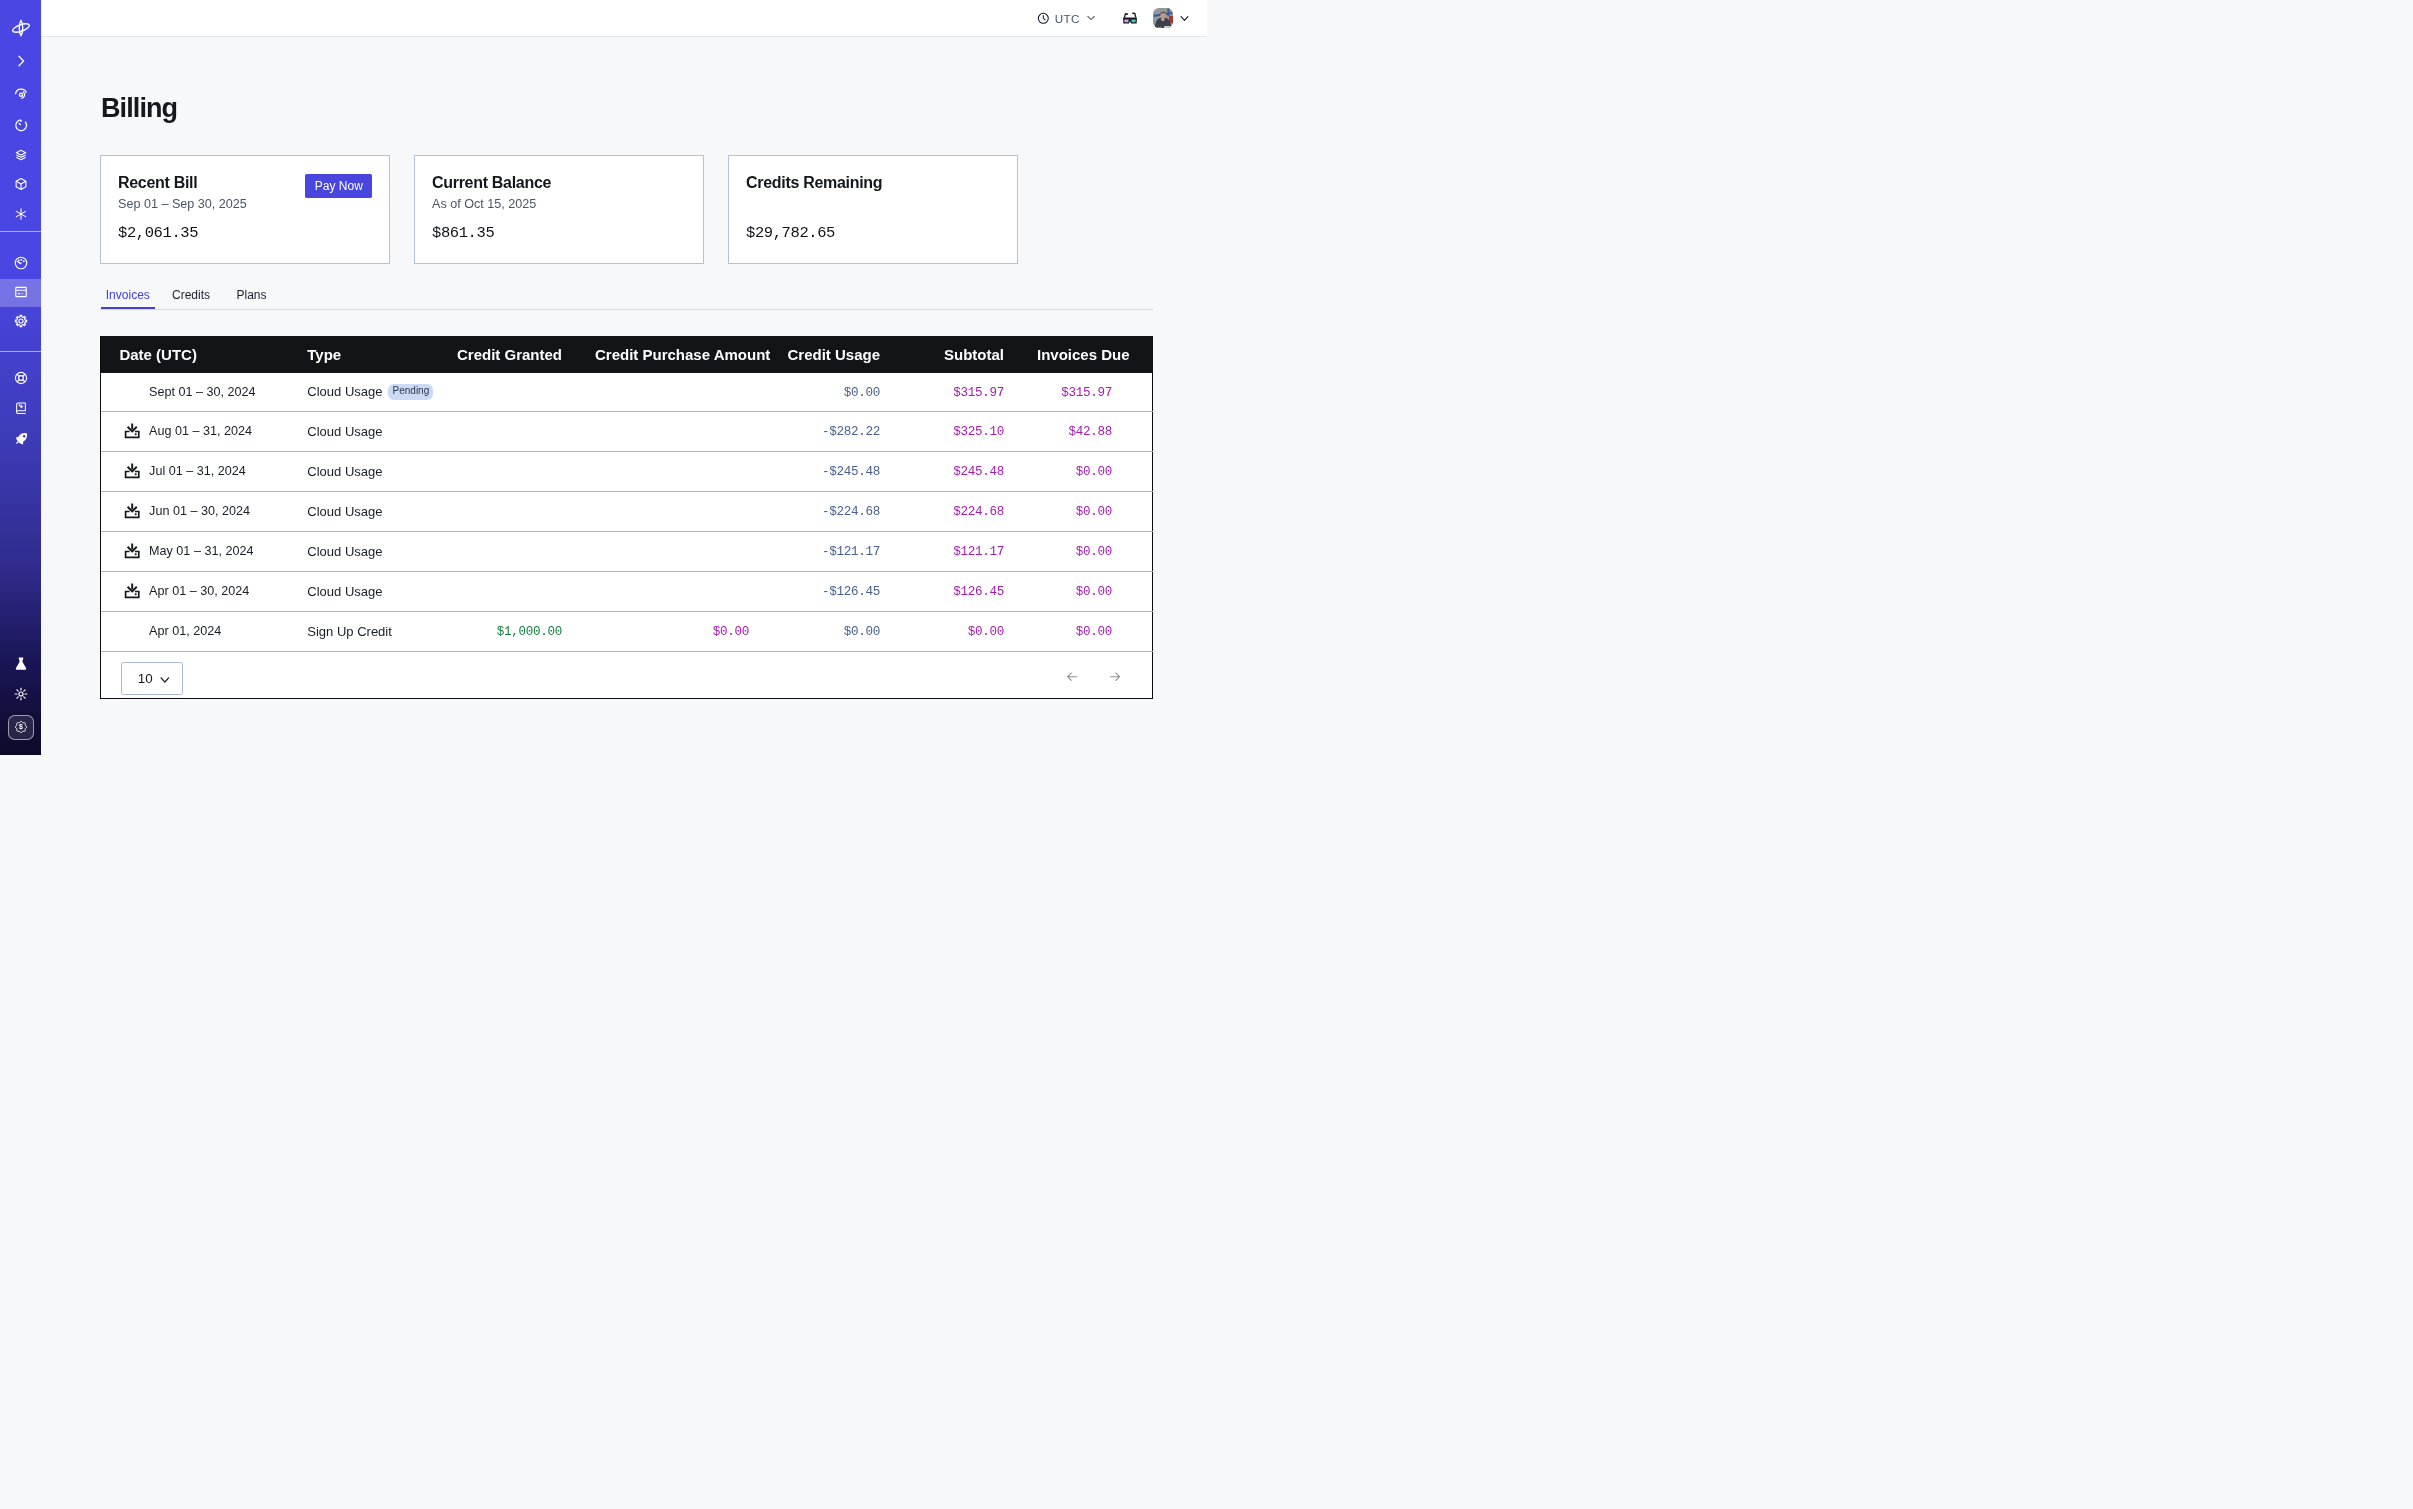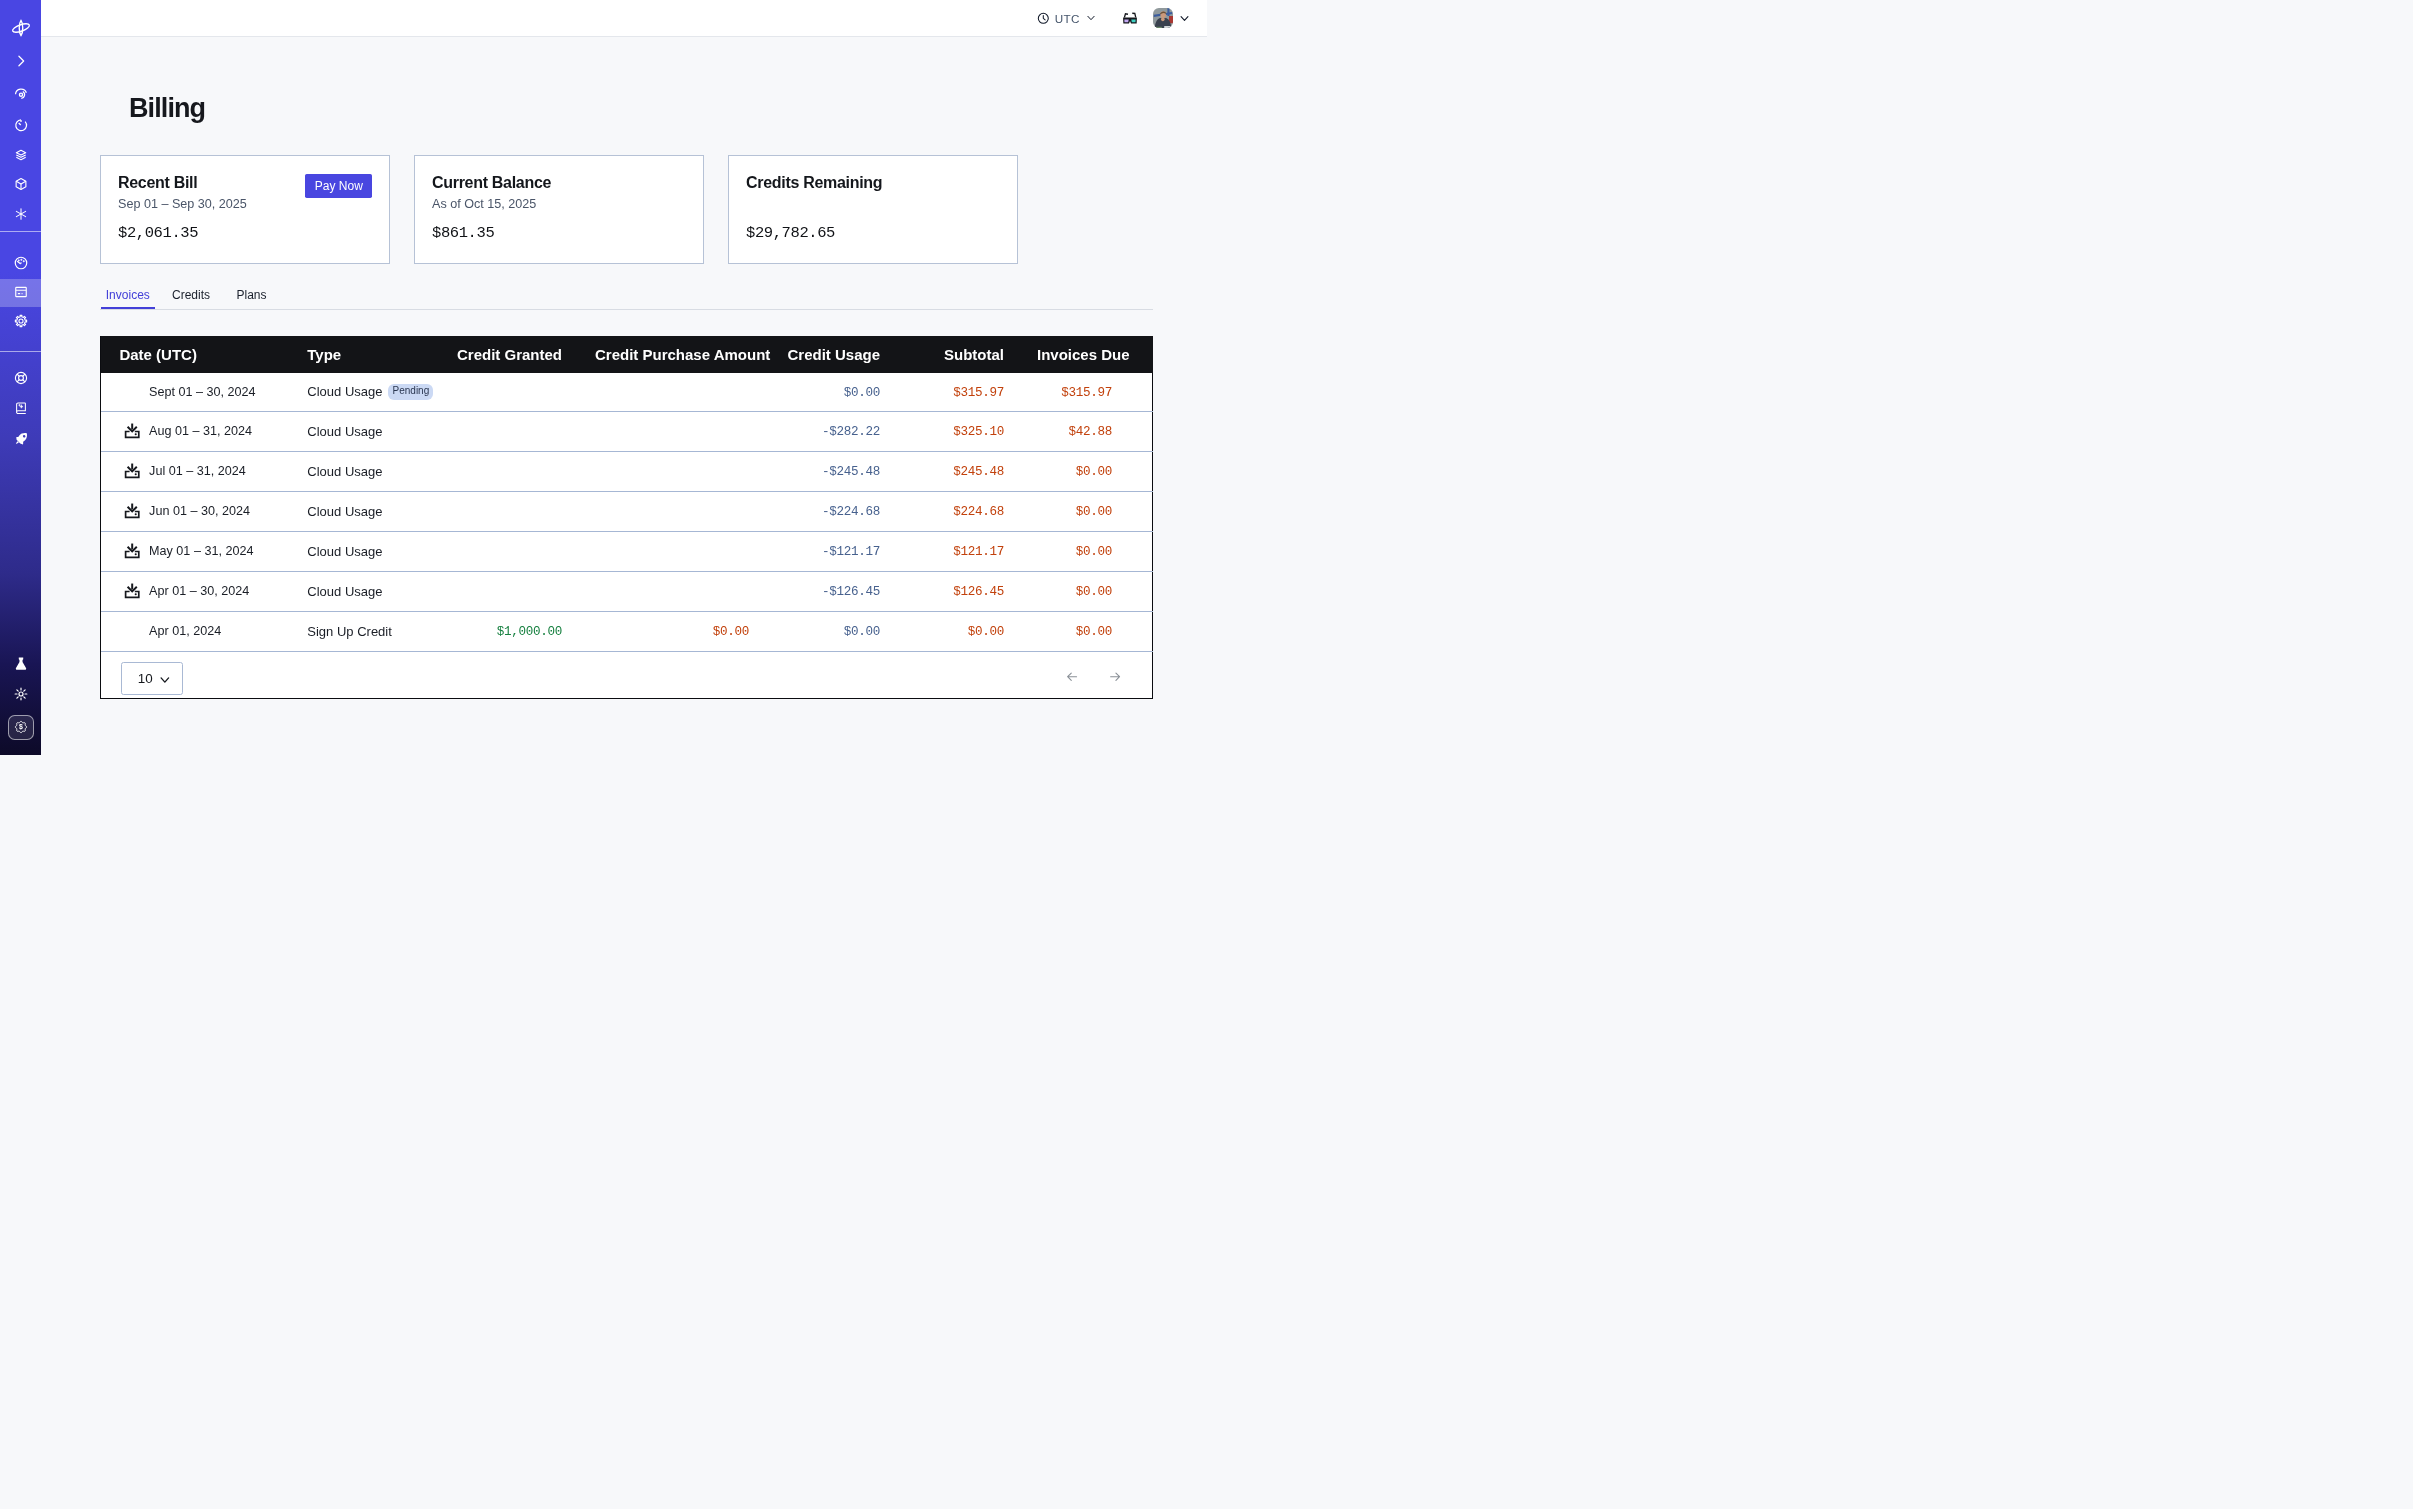--- a/index.html
+++ b/index.html
@@ -4,21 +4,21 @@
 html,body{width:1207px;height:755px;overflow:hidden;background:#F7F8FA;font-family:"Liberation Sans",sans-serif;}
 .sidebar{position:fixed;left:0;top:0;width:41px;height:755px;z-index:5;
 background:linear-gradient(180deg,#4946E3 0%,#4946E3 36%,#3E3BB8 58%,#2E2B8A 76%,#191554 88%,#0D0A28 100%);}
 .sb-ic{position:absolute;left:50%;transform:translate(-50%,-50%);}
 .sb-div{position:absolute;left:0;width:41px;height:0.8px;background:rgba(255,255,255,0.55);}
 .sb-active{position:absolute;left:0;top:279px;width:41px;height:28px;background:rgba(255,255,255,0.25);}
 .sb-badge{position:absolute;left:8px;top:715px;width:26px;height:25px;border:0.8px solid rgba(255,255,255,0.55);border-radius:6.7px;background:rgba(255,255,255,0.10);}
 .topbar{position:fixed;left:41px;top:0;width:1166px;height:37px;background:#fff;border-bottom:0.8px solid #E4E7EC;z-index:4;display:flex;align-items:center;justify-content:flex-end;}
 .tb-utc{display:flex;align-items:center;color:#44546A;font-size:11.7px;letter-spacing:0.3px;}
 .main{position:absolute;left:41px;top:38px;width:1166px;}
-h1.billing{position:absolute;left:60px;top:54px;font-size:27px;font-weight:700;letter-spacing:-0.9px;color:#16181D;line-height:33px;margin-left:28px;}
+h1.billing{position:absolute;left:60px;top:54px;font-size:27px;font-weight:700;letter-spacing:-0.9px;color:#16181D;line-height:33px;}
 .cards{position:absolute;left:59px;top:117px;width:1053px;display:flex;gap:24px;}
 .card{position:relative;width:290px;height:109px;background:#fff;border:0.8px solid #B6C2D6;}
 .card h3{position:absolute;left:17px;top:17.6px;font-size:16px;font-weight:700;color:#14171C;letter-spacing:-0.3px;}
 .card .sub{position:absolute;left:17px;top:41px;font-size:12.6px;color:#4A5568;}
 .card .amt{position:absolute;left:17px;top:68px;font-size:15.5px;font-family:"Liberation Mono",monospace;color:#101216;letter-spacing:-0.4px;}
 .paynow{position:absolute;right:16.7px;top:17.6px;width:67px;height:24px;background:#4946E0;color:#fff;font-size:12px;display:flex;align-items:center;justify-content:center;border-radius:1.7px;}
 .tabs{position:absolute;left:59px;top:248px;width:1053px;height:28.5px;}
 .tabline{position:absolute;left:0;top:23px;width:1053px;height:0.8px;background:#D8DCE3;}
 .tab{position:absolute;top:1.7px;font-size:12px;color:#1A202C;font-weight:400;text-align:center;}
 .tab.active{color:#4340D8;}
@@ -29,21 +29,21 @@
 table.inv td{height:40px;font-size:13px;color:#1A1E26;white-space:nowrap;}
 table.inv tr.r1 td{height:38px;}
 table.inv tbody tr+tr td{border-top:0.8px solid #A6B7D4;}
 .c1{width:203px;text-align:left;padding-left:18.4px;}
 .c2{width:138px;text-align:left;padding-left:3.3px;}
 .c3{width:153px;text-align:right;padding-right:33px;}
 .c4{width:187px;text-align:right;padding-right:33px;}
 .c5{width:131px;text-align:right;padding-right:33px;}
 .c6{width:124px;text-align:right;padding-right:33px;}
 .c7{width:116px;text-align:right;padding-right:41px;}
-table.inv td.mono{font-family:"Liberation Mono",monospace;font-size:12.6px;letter-spacing:-0.3px;color:#c2410c;padding-top:2.5px;}
+table.inv td.mono{font-family:"Liberation Mono",monospace;font-size:12.6px;letter-spacing:-0.3px;color:#a21caf;padding-top:2.5px;}
 table.inv td.musage{color:#47618E;}
 table.inv td.mgreen{color:#178040;}
 .mono{font-family:"Liberation Mono",monospace;}
 .datecell{display:flex;align-items:center;font-size:12.6px;}
 .dlic{width:18.4px;height:18.4px;margin-left:3.3px;margin-right:8px;flex:none;display:inline-block;}
 .chip{display:inline-block;margin-left:5.9px;padding:1.7px 4.2px;border-radius:6px;background:#CBD9F4;color:#2A3650;font-size:10px;font-weight:400;line-height:12.6px;vertical-align:1.3px;}
 table.inv tr.pgrow td{height:47px;}
 .pgsel{position:relative;margin-left:19.7px;margin-top:8px;width:62px;height:33px;border:0.8px solid #A9B9D4;border-radius:2.5px;background:#fff;display:flex;align-items:center;}
 .pgsel span{font-size:13.4px;color:#14171C;margin-left:16px;}
 .arrow{position:absolute;top:50%;transform:translateY(-50%);}

